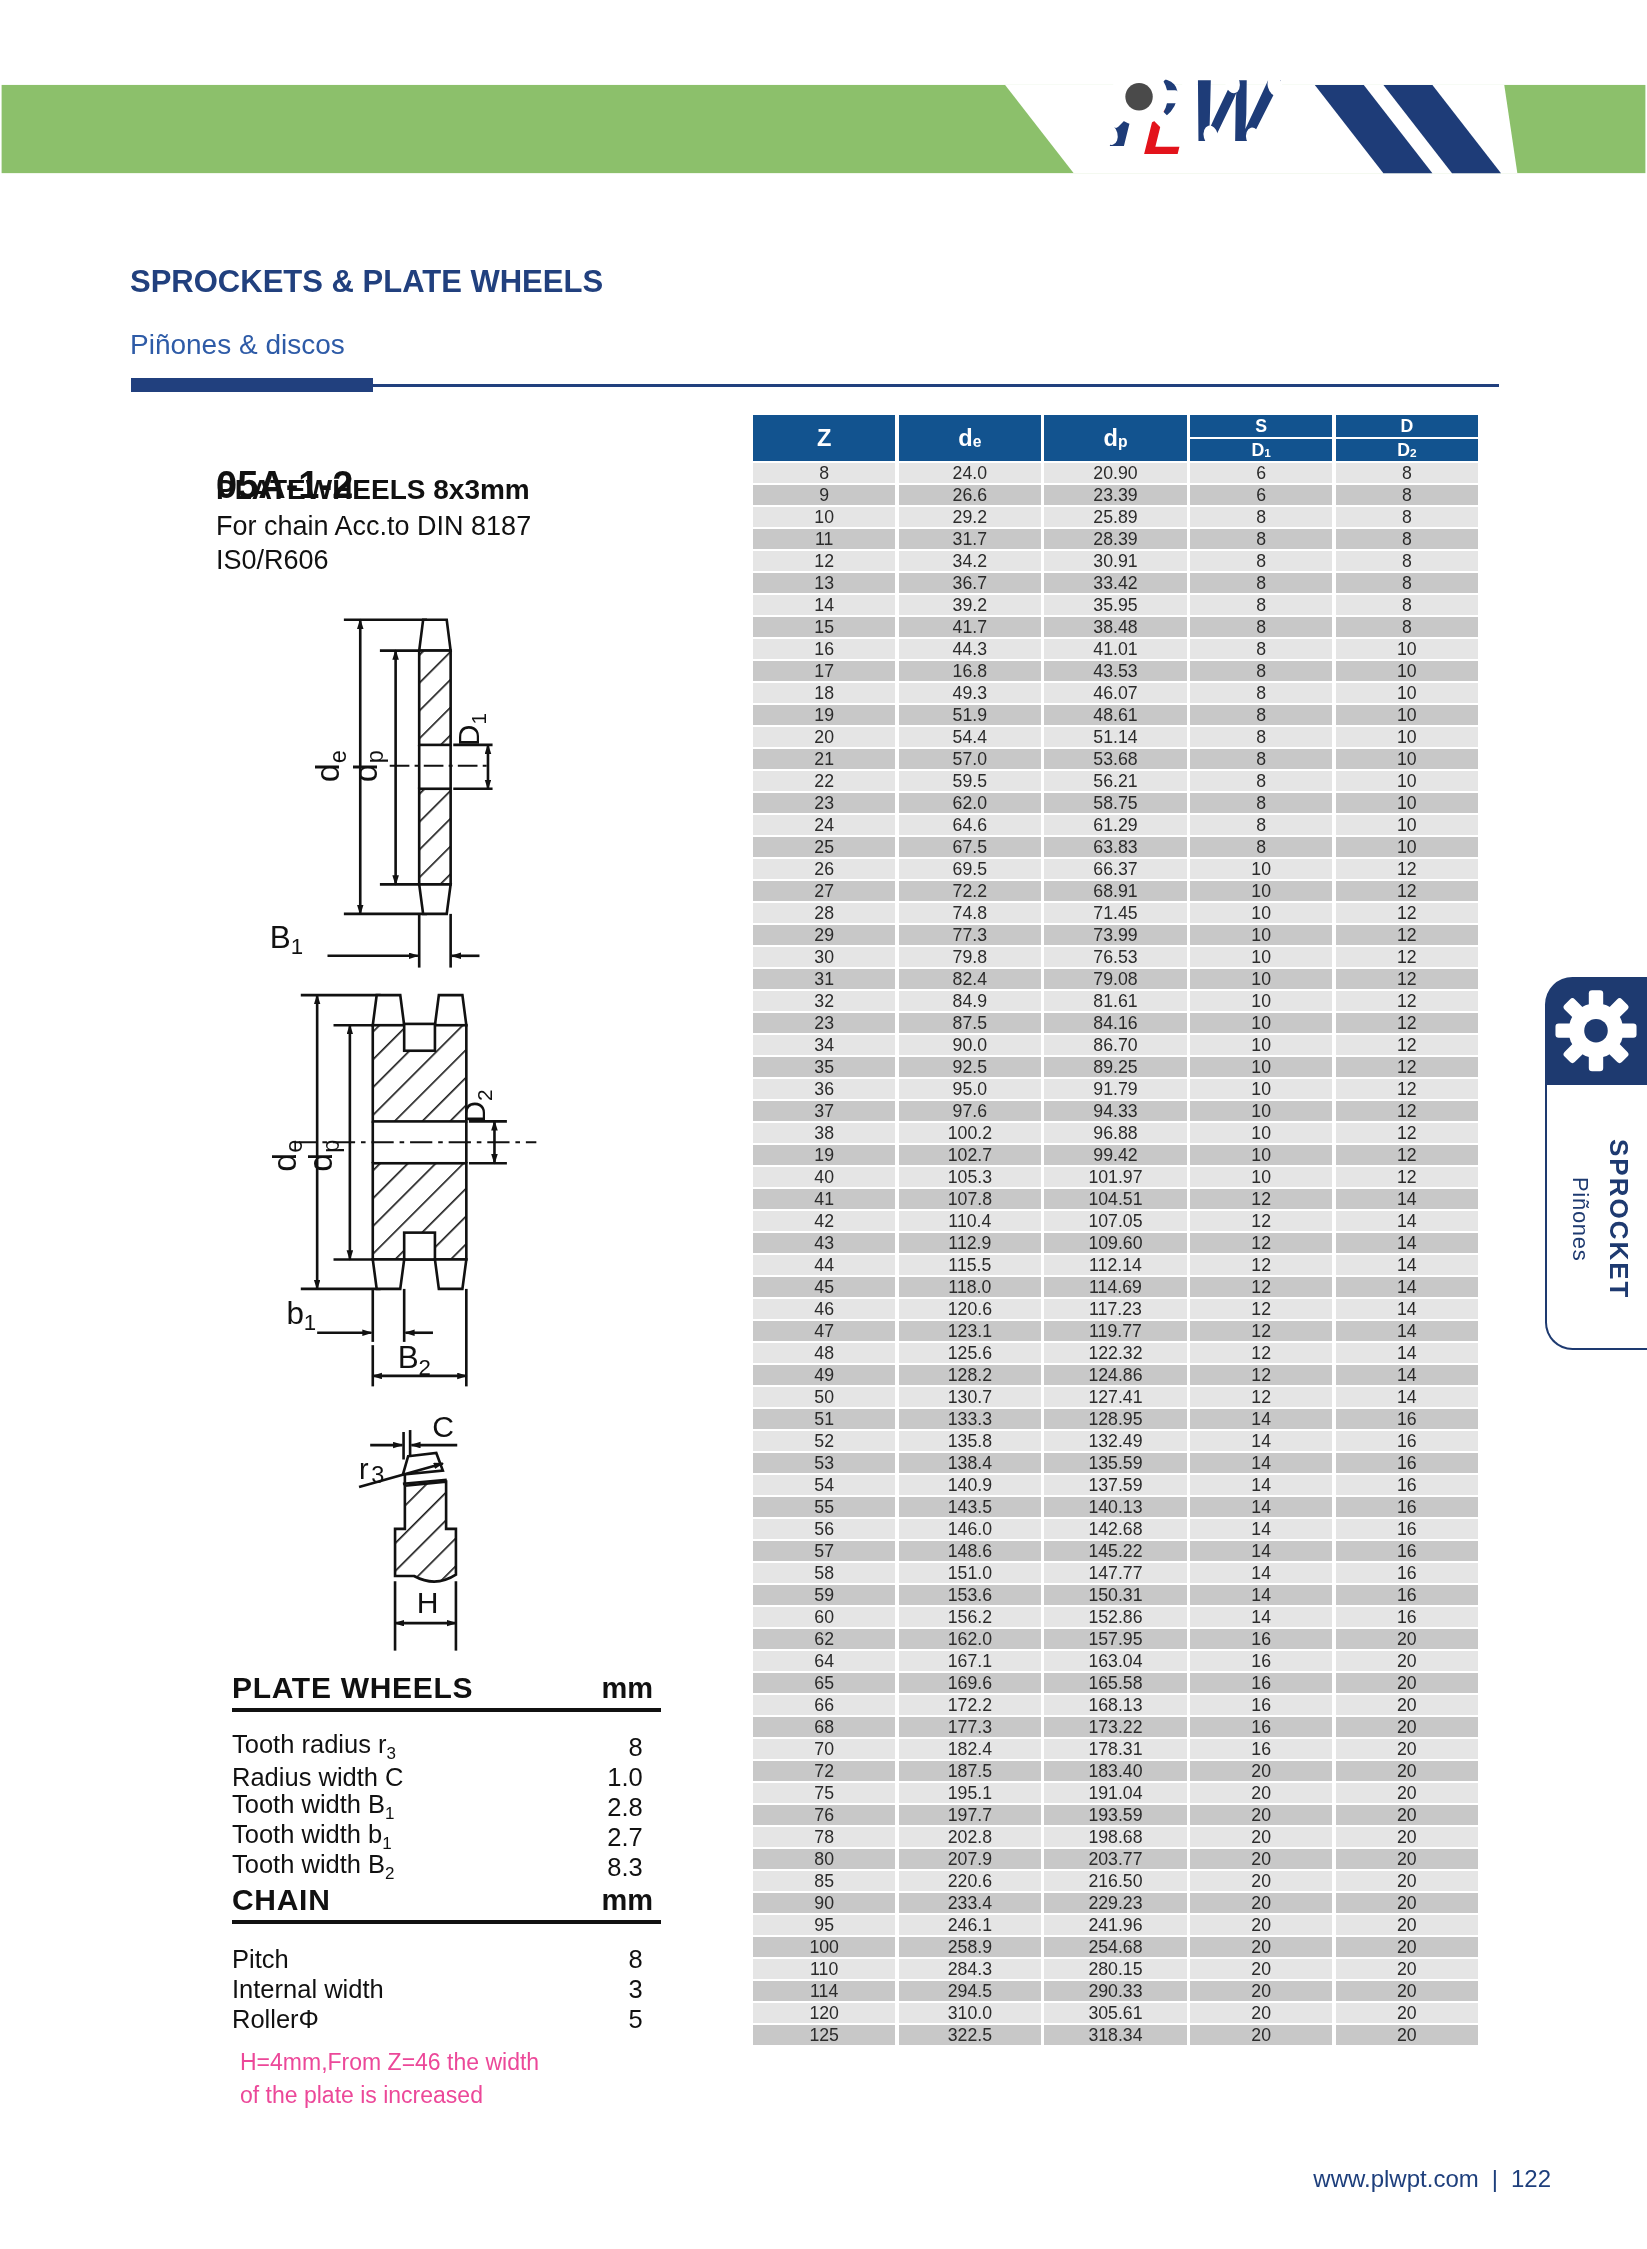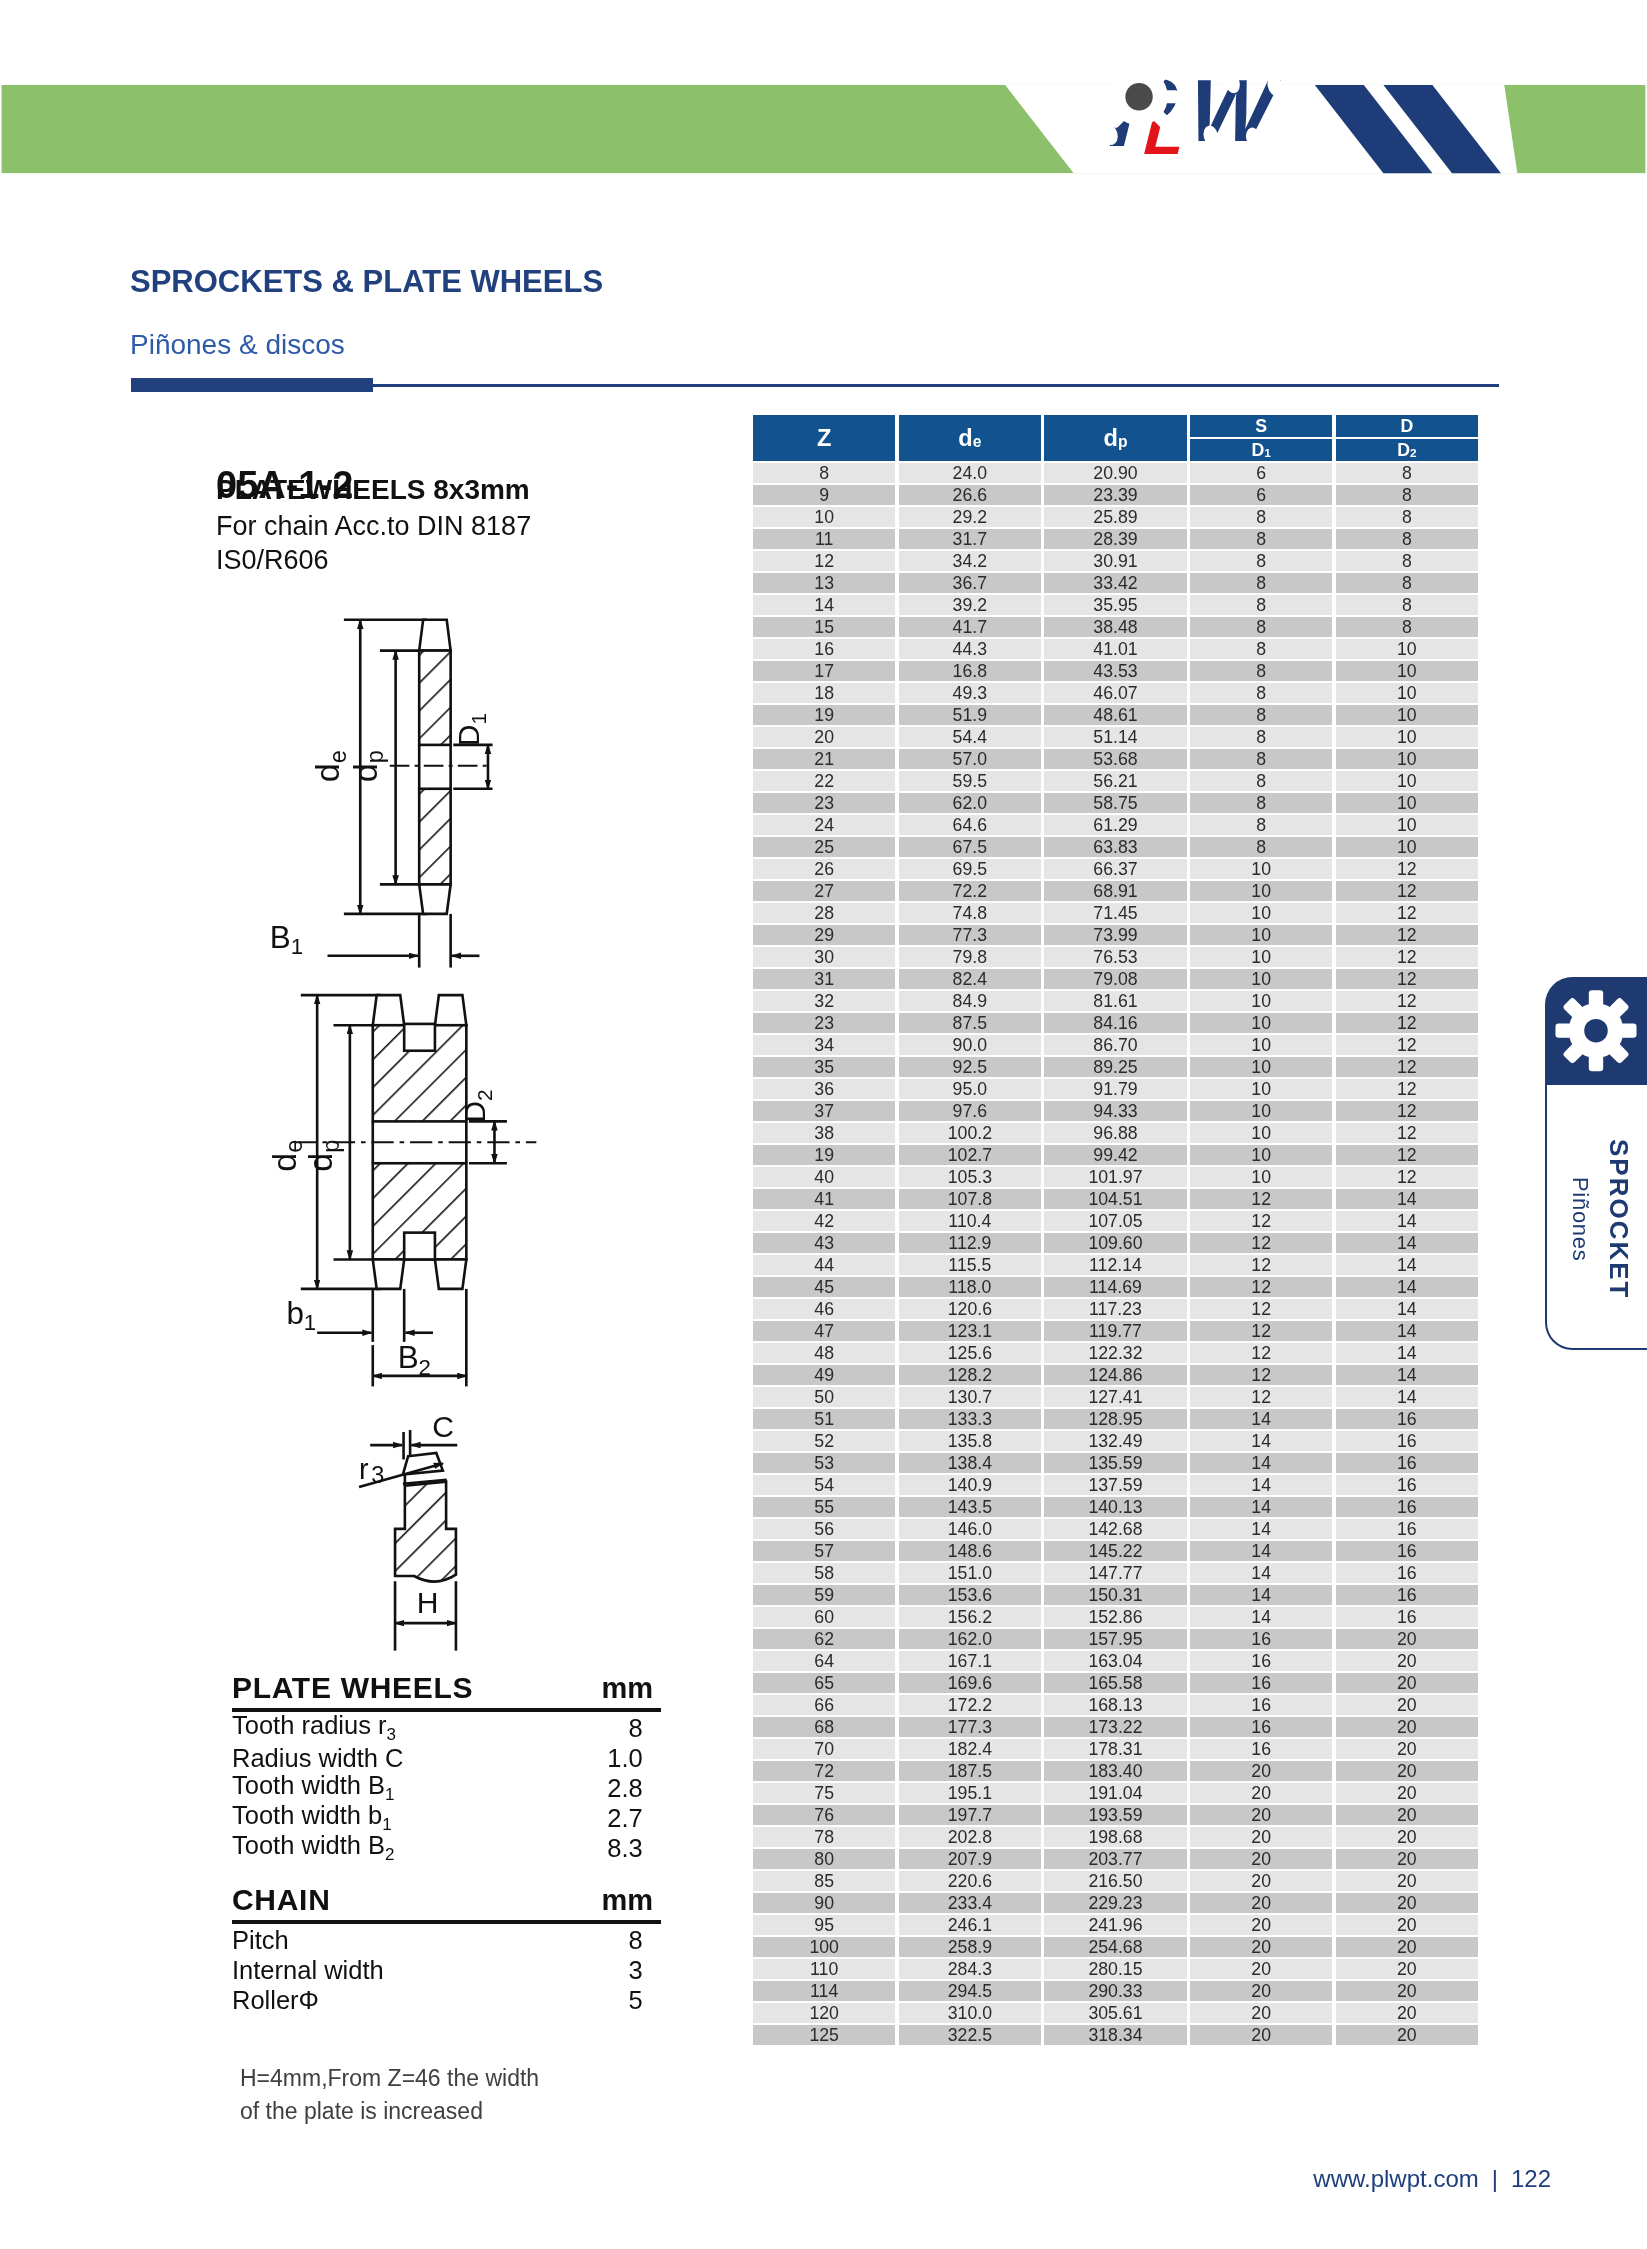--- a/index.html
+++ b/index.html
@@ -37,26 +37,26 @@
   .cell.dark{background:#c8c8c8;}
 
   
   .spec{left:232px;width:429px;}
   #plate-wheels-table{top:1671px;}
   #chain-table{top:1883px;}
   .spec-head{display:flex;justify-content:space-between;align-items:flex-end;
              border-bottom:4.6px solid #111;padding-bottom:3px;}
   .spec-title{font-size:30px;font-weight:bold;color:#111;letter-spacing:0.7px;}
   .spec-unit{font-size:29px;font-weight:bold;color:#111;padding-right:7.9px;}
-  .spec-rows{margin-top:1px;}
+  .spec-rows{margin-top:20px;}
   .spec-row{display:flex;justify-content:space-between;height:30px;align-items:center;}
   .spec-lbl{font-size:25.5px;color:#111;}
   .spec-lbl sub{font-size:17px;}
   .spec-val{font-size:25.5px;color:#111;padding-right:18.3px;}
-  .note{left:240px;top:2046px;font-size:23px;color:#404040;line-height:33px;margin-top:16px;}
+  .note{left:240px;top:2046px;font-size:23px;color:#ec4899;line-height:33px;}
 
   
   .footer{right:96px;top:2165px;font-size:24px;color:#1e3f7c;}
   .footer .sep{margin:0 13px;}
 
   
   #side-tab{left:1545px;top:977px;width:102px;height:376px;}
   .tab-cap{position:absolute;left:0;top:0;width:102px;height:108px;background:#1e3a70;
            border-radius:27.5px 0 0 0;}
   .tab-body{position:absolute;left:0;top:108px;width:100px;height:263px;background:#fff;

